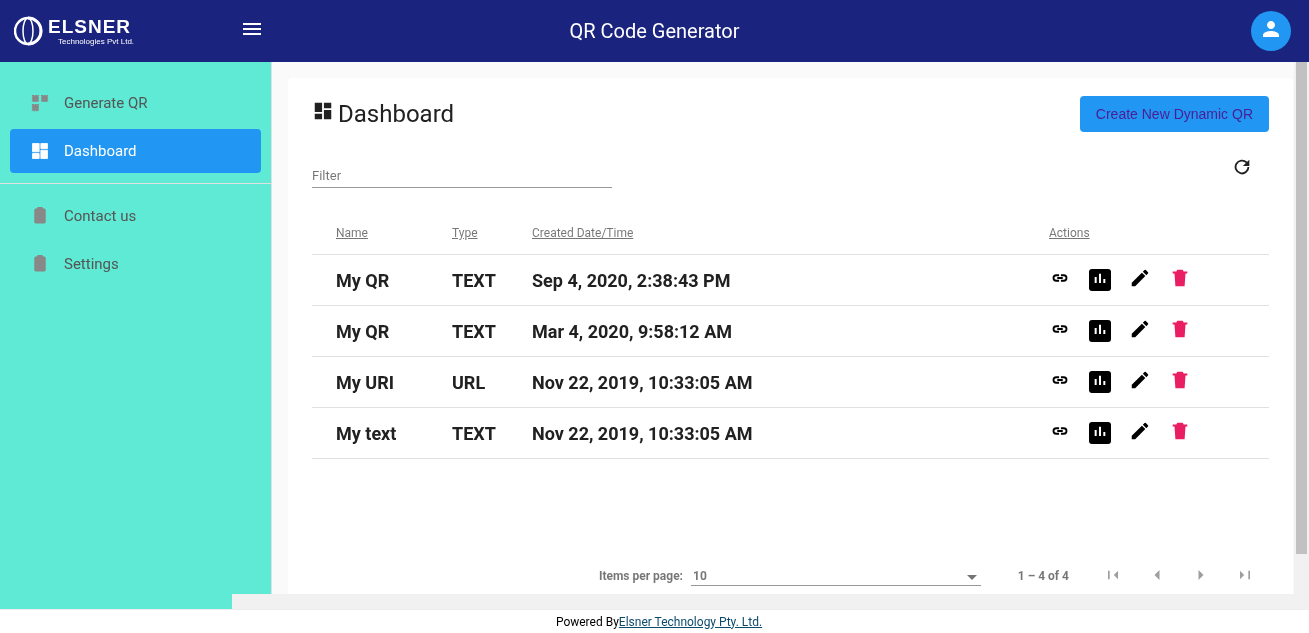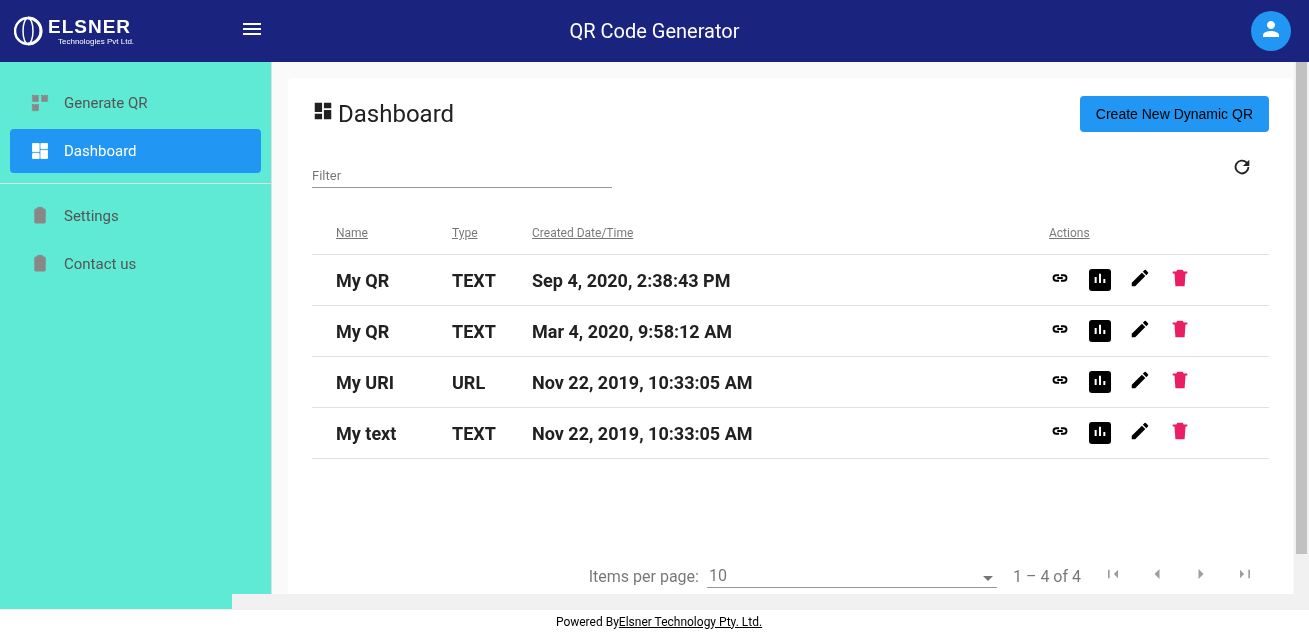--- a/index.html
+++ b/index.html
@@ -24,21 +24,21 @@
     .nav-item:not(.active) .nav-icon svg { fill: #888; stroke: #888; }
     .nav-item.active .nav-icon svg { fill: #fff; stroke: #fff; }
     .nav-divider { height: 1px; background: #e0e0e0; margin: 10px 0; }
     
     .main { flex: 1; padding: 16px; overflow-y: auto; background: #fafafa; position: relative; }
     .card { background: #fff; border-radius: 4px; padding: 18px 24px 10px 24px; min-height: 530px; display: flex; flex-direction: column; }
     
     .card-header { display: flex; justify-content: space-between; align-items: center; margin-bottom: 18px; }
     .card-title { display: flex; align-items: center; font-size: 24px; font-weight: 400; color: #212121; }
     .card-title svg { width: 22px; height: 22px; margin-right: 4px; fill: #212121; }
-    .btn-primary { background: #2196f3; color: #000000; border: none; padding: 10px 16px; border-radius: 4px; font-size: 14px; cursor: pointer; }
+    .btn-primary { background: #2196f3; color: #4c1d95; border: none; padding: 10px 16px; border-radius: 4px; font-size: 14px; cursor: pointer; }
     
     .filter-row { display: flex; justify-content: space-between; align-items: flex-end; margin-bottom: 24px; }
     .filter-field { position: relative; width: 300px; }
     .filter-field input { border: none; border-bottom: 1px solid rgba(0,0,0,0.4); padding: 6px 0 4px 0; width: 100%; font-size: 13px; outline: none; background: transparent; }
     .filter-field label { position: absolute; left: 0; top: 6px; color: rgba(0,0,0,0.54); font-size: 13px; pointer-events: none; }
     .refresh-btn { cursor: pointer; padding: 6px; margin-right: 10px;}
     .refresh-btn svg { width: 22px; height: 22px; fill: #212121; }
     
     table { width: 100%; border-collapse: collapse; }
     thead th { text-align: left; padding: 14px 24px 14px 0; font-size: 12px; font-weight: 400; color: rgba(0,0,0,0.54); border-bottom: 1px solid rgba(0,0,0,0.12); text-decoration: underline; }
@@ -51,35 +51,35 @@
     .col-date { width: auto; }
     .col-actions { width: 220px; }
     .actions-cell { display: flex; gap: 18px; align-items: center; }
     .action-icon { width: 22px; height: 22px; cursor: pointer; display: inline-flex; align-items: center; justify-content: center;}
     .action-icon svg { width: 22px; height: 22px; }
     .analytics-icon-wrap { background: #000; border-radius: 3px; padding: 3px; width: 22px; height: 22px; }
     .analytics-icon-wrap svg { fill: #fff; width: 16px; height: 16px; }
     .delete-icon svg { fill: #e91e63; }
     .link-icon svg, .edit-icon svg { fill: #000; }
     
-    .paginator { margin-top: auto; display: flex; justify-content: flex-end; align-items: center; gap: 16px; padding: 12px 8px 6px 0; font-size: 16px; color: rgba(0,0,0,0.54); }
+    .paginator { margin-top: auto; display: flex; justify-content: flex-end; align-items: center; gap: 28px; padding: 12px 8px 6px 0; font-size: 12px; color: rgba(0,0,0,0.54); font-weight: bold; }
     .paginator .page-size { display: flex; align-items: center; gap: 8px; }
     .page-size-select { border: none; border-bottom: 1px solid rgba(0,0,0,0.4); width: 290px; display: flex; justify-content: space-between; align-items: center; padding: 2px 4px 2px 2px; cursor: pointer;}
     .page-size-select svg{ width:10px; height:5px; fill:rgba(0,0,0,0.54);}
     .paginator .range { min-width: 60px; text-align: right; }
     .paginator .nav-btns { display: flex; gap: 12px; }
     .paginator .pg-btn { width: 32px; height: 32px; display: flex; align-items: center; justify-content: center; cursor: pointer; }
     .paginator .pg-btn svg { width: 20px; height: 20px; fill: rgba(0,0,0,0.38); }
     
     .scrollbar-track-v { position: absolute; right: 0; top: 62px; bottom: 24px; width: 15px; background: #f1f1f1; }
     .scrollbar-thumb-v { position: absolute; left: 2px; right: 2px; top: 0; height: 90%; background: #c1c1c1; border-radius: 0; }
     .scrollbar-track-h { position: absolute; left: 232px; bottom: 24px; right: 15px; height: 15px; background: #f1f1f1; }
     
     .footer { position: absolute; bottom: 0; left: 0; right: 0; height: 24px; background: #fff; display: flex; align-items: center; justify-content: center; font-size: 12px; border-top: 1px solid #eee; padding-left: 9px; }
-    .footer a { color: #000000; text-decoration: underline; }
+    .footer a { color: #0c4a6e; text-decoration: underline; }
   </style>
 </head>
 <body>
 
 <div class="header">
   <div class="logo">
     <svg class="logo-svg" viewBox="0 0 165 40">
       <g fill="#fff">
         <circle cx="14" cy="20" r="13" fill="none" stroke="#fff" stroke-width="2.5"></circle>
         <path d="M14 7 A13 13 0 0 1 14 33" fill="none" stroke="#fff" stroke-width="3"></path>
@@ -129,30 +129,30 @@
       <span>Dashboard</span>
     </div>
     <div class="nav-divider"></div>
     <div class="nav-item">
       <span class="nav-icon">
         <svg viewBox="0 0 24 24" fill="none" stroke-width="1.8">
             <rect x="6" y="4" width="12" height="16" rx="1"></rect>
             <rect x="9" y="2" width="6" height="4" rx="1"></rect>
           </svg>
       </span>
-      <span>Settings</span>
+      <span>Contact us</span>
     </div>
     <div class="nav-item">
       <span class="nav-icon">
         <svg viewBox="0 0 24 24" fill="none" stroke-width="1.8">
             <rect x="6" y="4" width="12" height="16" rx="1"></rect>
             <rect x="9" y="2" width="6" height="4" rx="1"></rect>
           </svg>
       </span>
-      <span>Contact us</span>
+      <span>Settings</span>
     </div>
   </div>
 
   <div class="main">
     <div class="card">
 
       <div class="card-header">
         <div class="card-title">
           <span>
             <svg viewBox="0 0 24 24">

